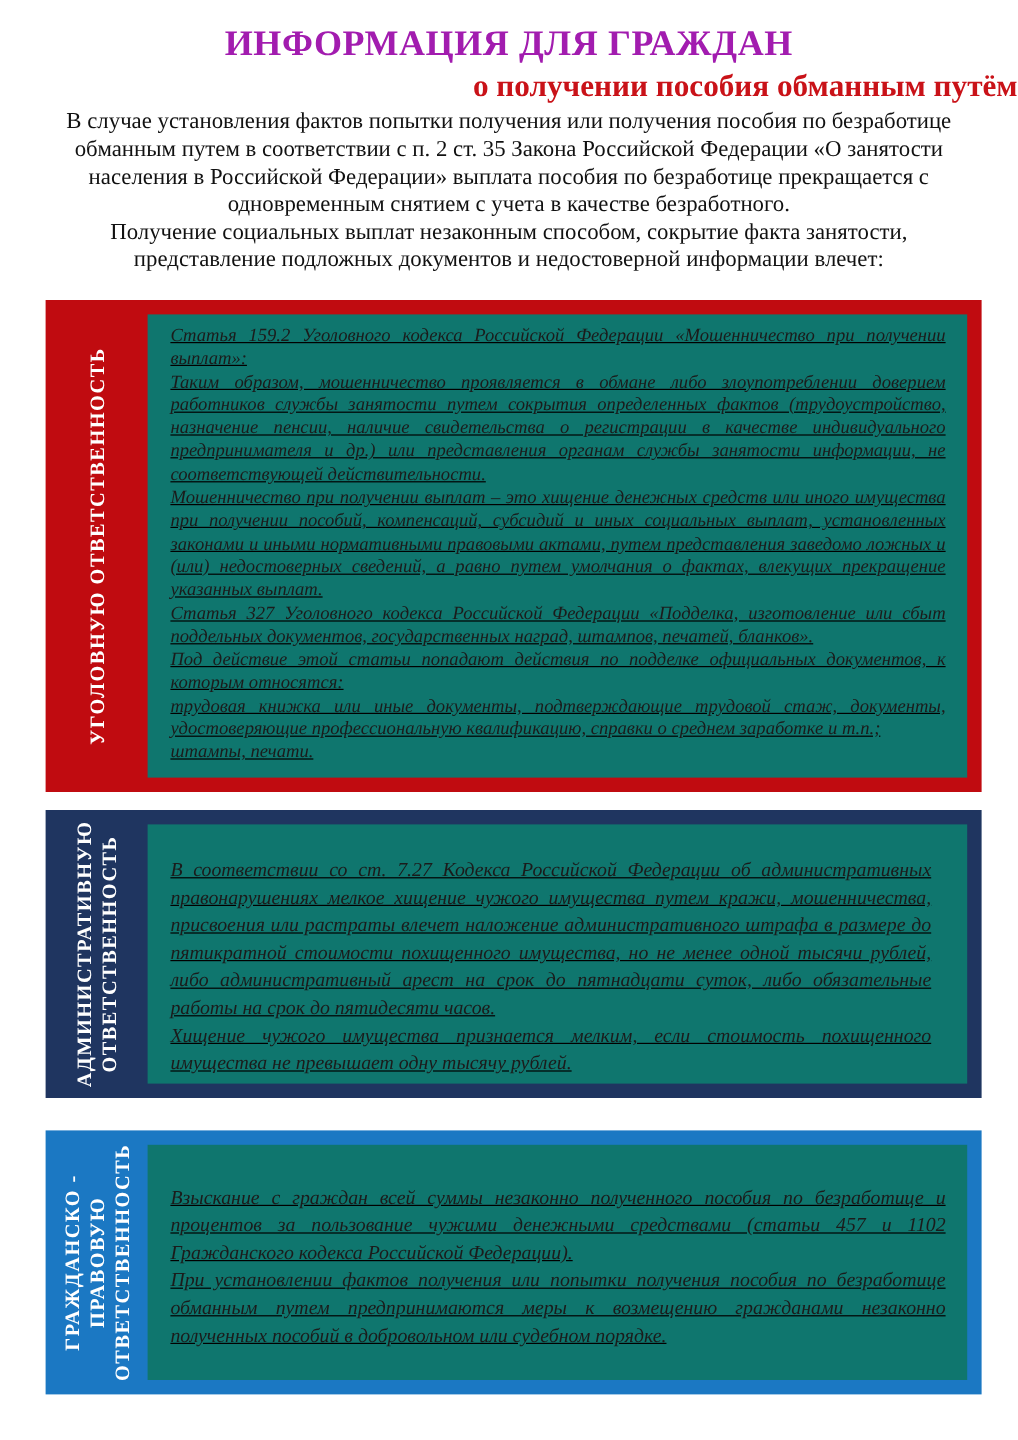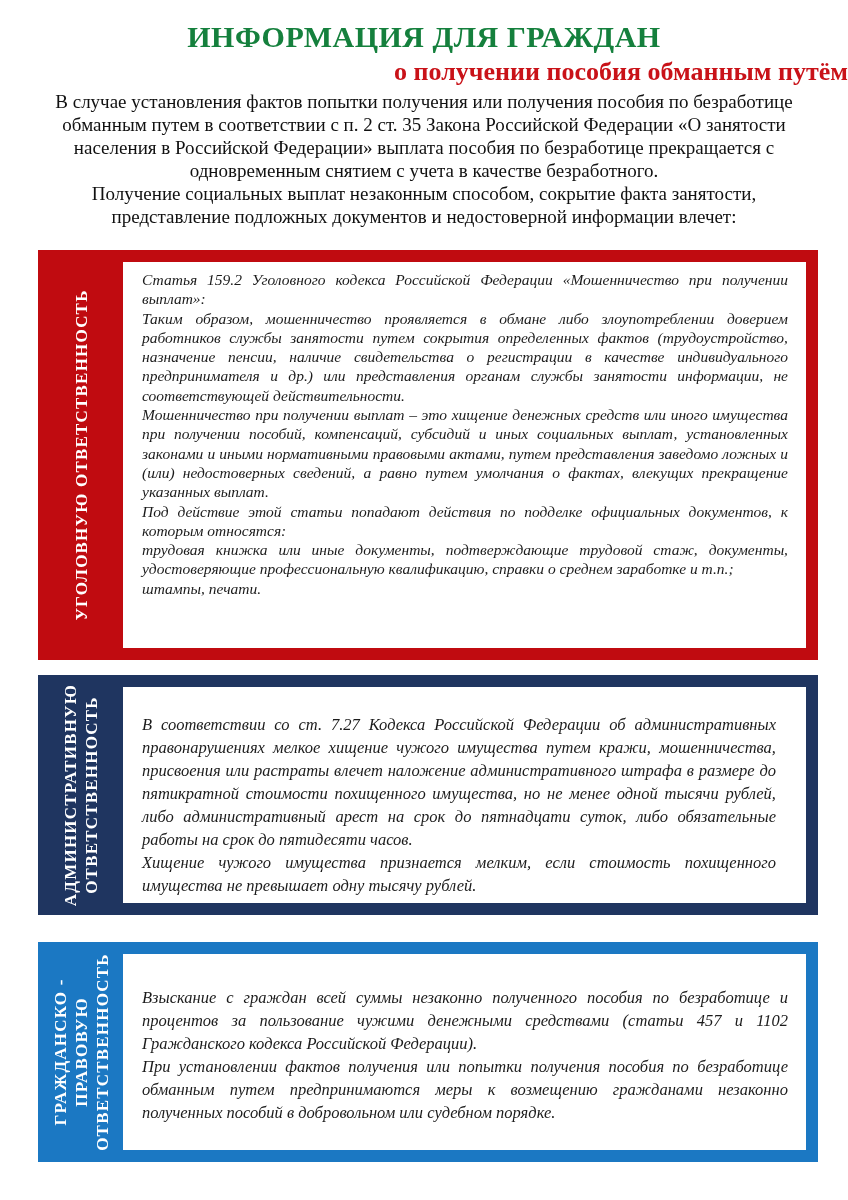--- a/index.html
+++ b/index.html
@@ -10,21 +10,21 @@
     margin: 0 auto;
     background: #ffffff;
     font-family: "Liberation Serif", serif;
     overflow: hidden;
   }
   .title1 {
     margin: 20px 0 0 0;
     text-align: center;
     font-size: 30px;
     font-weight: 700;
-    color: #15803d;
+    color: #a21caf;
     letter-spacing: 0.5px;
   }
   .title2 {
     margin: 3px 0 0 0;
     text-align: right;
     font-size: 26px;
     font-weight: 700;
     color: #c91218;
   }
   .intro {
@@ -60,21 +60,22 @@
     text-align: center;
     white-space: nowrap;
     font-size: 17px;
     line-height: 21px;
     letter-spacing: 1.2px;
   }
   .vlabel span { display: block; }
   .content {
     position: absolute;
     left: 85px; top: 12px; right: 12px; bottom: 12px;
-    background: #ffffff;
+    background: #0f766e;
+    text-decoration: underline;
   }
   .content p {
     margin: 0;
     font-style: italic;
     text-align: justify;
     color: #1b1b1b;
   }
   .sec-criminal .content { padding: 8px 18px 6px 19px; }
   .sec-criminal .content p { font-size: 15.5px; line-height: 19.3px; }
   .sec-admin .content { padding: 26px 30px 6px 19px; }
@@ -98,20 +99,21 @@
   <section class="sec sec-criminal">
     <div class="band">
       <div class="vlabel">
         <span>УГОЛОВНУЮ ОТВЕТСТВЕННОСТЬ</span>
       </div>
     </div>
     <div class="content">
       <p>Статья 159.2 Уголовного кодекса Российской Федерации «Мошенничество при получении выплат»:</p>
       <p>Таким образом, мошенничество проявляется в обмане либо злоупотреблении доверием работников службы занятости путем сокрытия определенных фактов (трудоустройство, назначение пенсии, наличие свидетельства о регистрации в качестве индивидуального предпринимателя и др.) или представления органам службы занятости информации, не соответствующей действительности.</p>
       <p>Мошенничество при получении выплат – это хищение денежных средств или иного имущества при получении пособий, компенсаций, субсидий и иных социальных выплат, установленных законами и иными нормативными правовыми актами, путем представления заведомо ложных и (или) недостоверных сведений, а равно путем умолчания о фактах, влекущих прекращение указанных выплат.</p>
+      <p>Статья 327 Уголовного кодекса Российской Федерации «Подделка, изготовление или сбыт поддельных документов, государственных наград, штампов, печатей, бланков».</p>
       <p>Под действие этой статьи попадают действия по подделке официальных документов, к которым относятся:</p>
       <p>трудовая книжка или иные документы, подтверждающие трудовой стаж, документы, удостоверяющие профессиональную квалификацию, справки о среднем заработке и т.п.;</p>
       <p>штампы, печати.</p>
     </div>
   </section>
 
   <section class="sec sec-admin">
     <div class="band">
       <div class="vlabel">
         <span>АДМИНИСТРАТИВНУЮ</span>

